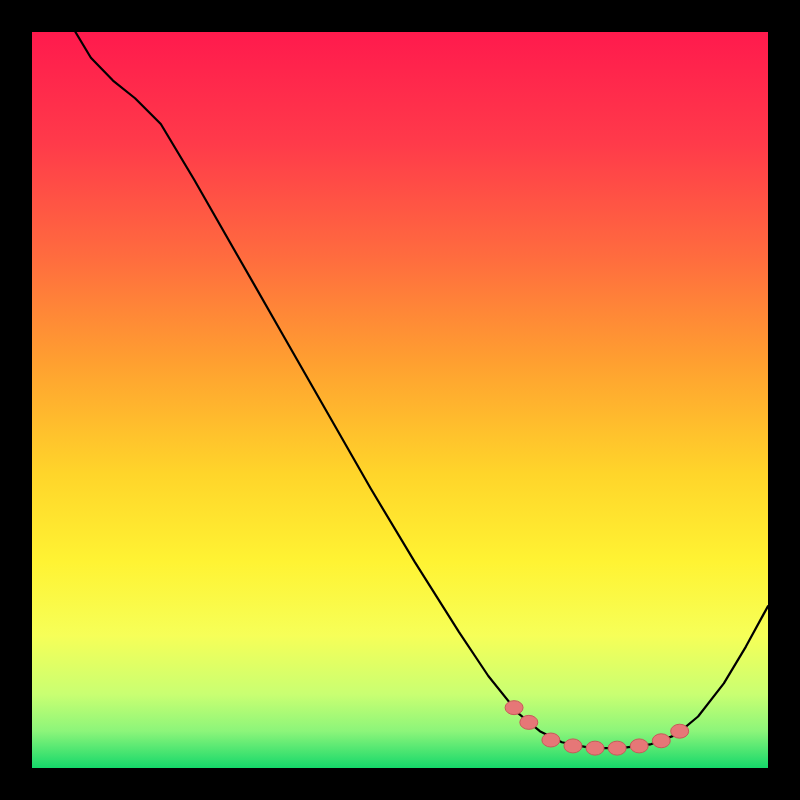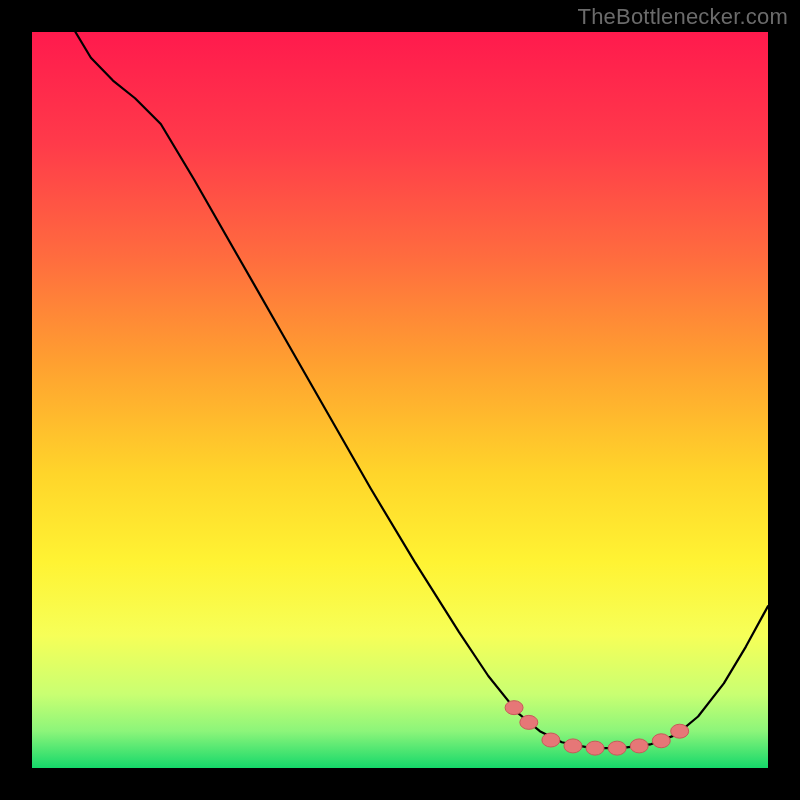--- a/index.html
+++ b/index.html
@@ -71,14 +71,13 @@
         <ellipse cx="550.88" cy="740.03" rx="9" ry="7" fill="#e67777" stroke="#c85a5a" stroke-width="1"></ellipse>
         <ellipse cx="572.96" cy="745.92" rx="9" ry="7" fill="#e67777" stroke="#c85a5a" stroke-width="1"></ellipse>
         <ellipse cx="595.04" cy="748.13" rx="9" ry="7" fill="#e67777" stroke="#c85a5a" stroke-width="1"></ellipse>
         <ellipse cx="617.12" cy="748.13" rx="9" ry="7" fill="#e67777" stroke="#c85a5a" stroke-width="1"></ellipse>
         <ellipse cx="639.20" cy="745.92" rx="9" ry="7" fill="#e67777" stroke="#c85a5a" stroke-width="1"></ellipse>
         <ellipse cx="661.28" cy="740.77" rx="9" ry="7" fill="#e67777" stroke="#c85a5a" stroke-width="1"></ellipse>
         <ellipse cx="679.68" cy="731.20" rx="9" ry="7" fill="#e67777" stroke="#c85a5a" stroke-width="1"></ellipse>
       </g>
   </svg>
 
-  <div class="watermark">TheBottlenecker.com</div>
 </div>
 
 </body></html>

